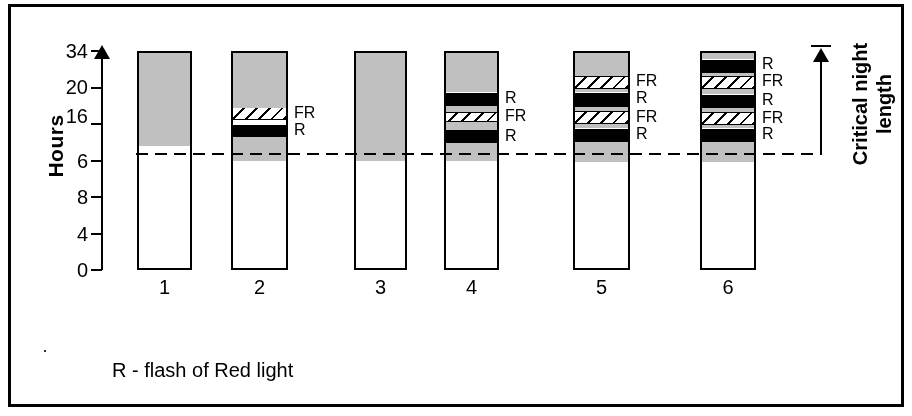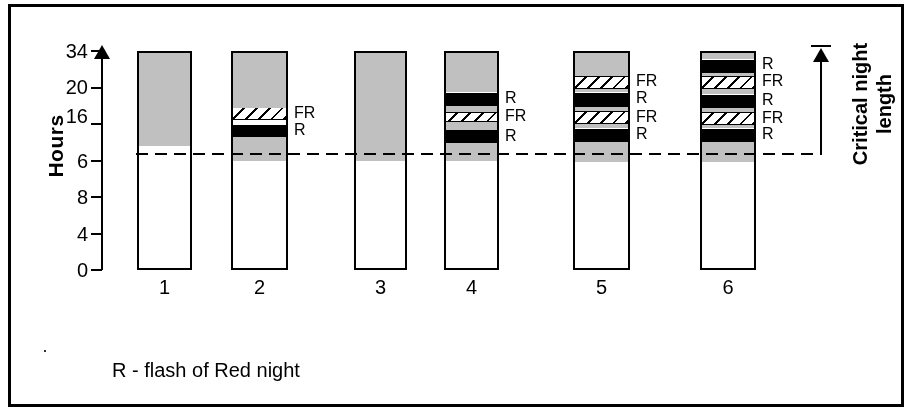--- a/index.html
+++ b/index.html
@@ -149,17 +149,17 @@
 
     <div class="dashed-line"></div>
     <div class="cn-arrow-line"></div>
     <div class="cn-arrow-head"></div>
     <div class="cn-arrow-cap"></div>
     <div class="cn-text">
       <div>Critical night</div>
       <div>length</div>
     </div>
 
-    <div class="legend-item legend-r">R - flash of Red night</div>
+    <div class="legend-item legend-r">R - flash of Red light</div>
 
     <div class="stray-dot"></div>
   </div>
 </div>
 
 </body></html>

